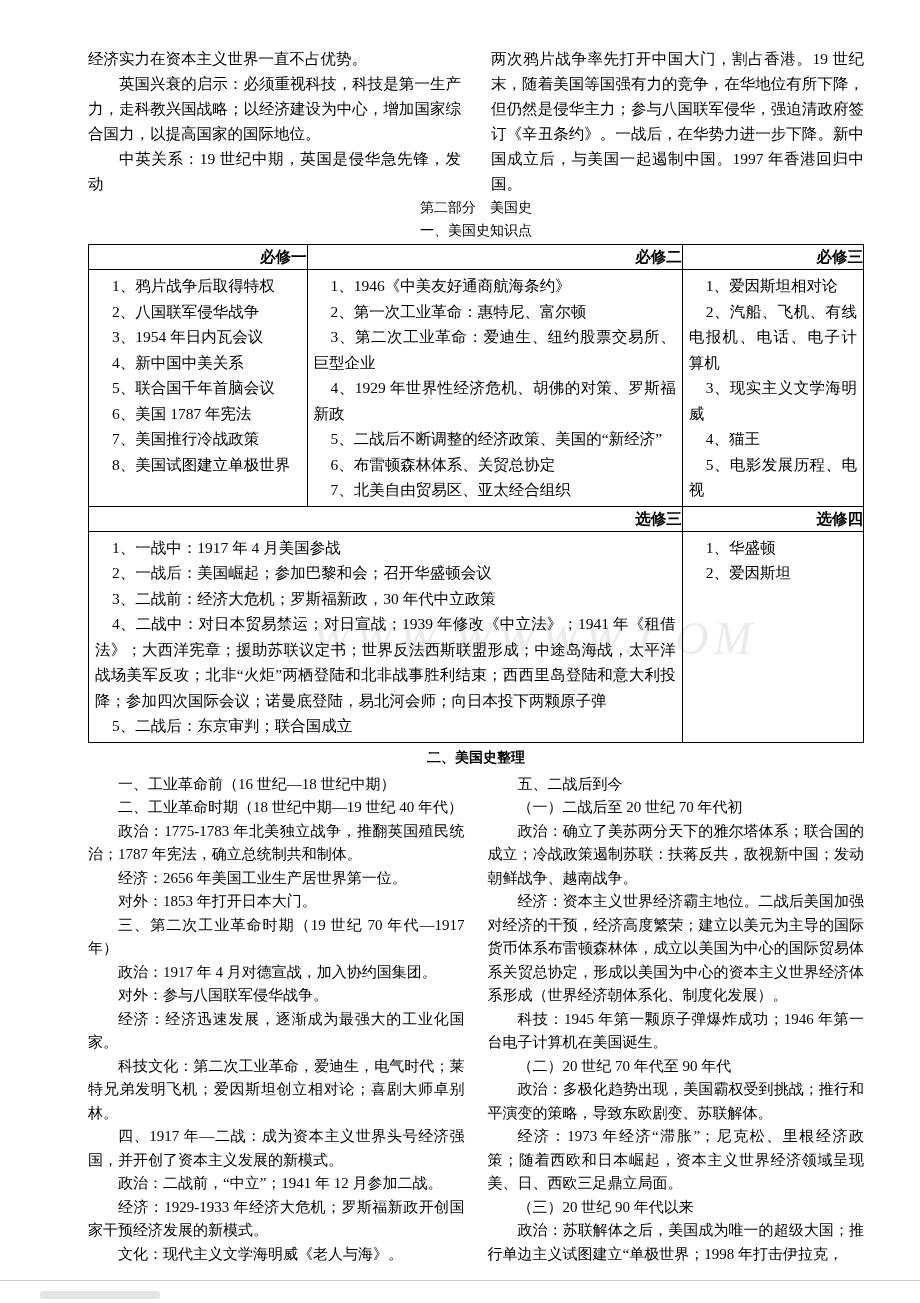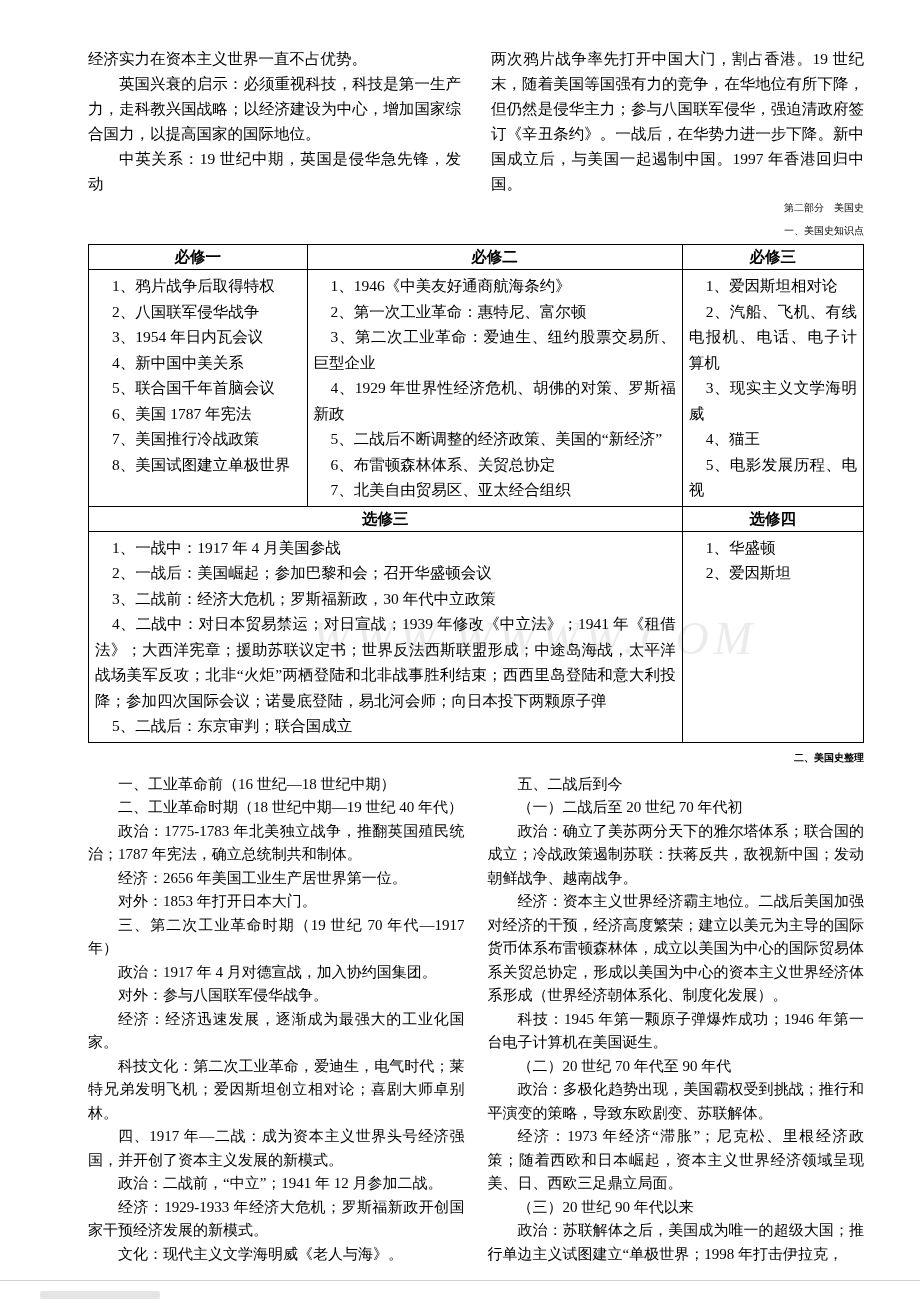--- a/index.html
+++ b/index.html
@@ -15,42 +15,42 @@
     padding: 46px 56px 0 88px;
     overflow: hidden;
   }
   .cols { display: flex; gap: 30px; }
   .col { flex: 1; min-width: 0; }
   .textcol { font-size: 15.5px; line-height: 25px; text-align: justify; }
   .bodycol { font-size: 15px; line-height: 23.5px; text-align: justify; }
   .para { text-indent: 2em; }
   .para.noindent { text-indent: 0; }
   .center-line {
-    text-align: right;
-    font-size: 10px;
+    text-align: center;
+    font-size: 14px;
     line-height: 23px;
     height: 23px;
   }
   table.ktable {
     width: 100%;
     border-collapse: collapse;
     table-layout: fixed;
     margin-top: 2px;
     position: relative;
     z-index: 2;
   }
   .ktable td {
     border: 1px solid #000;
     vertical-align: top;
     padding: 3px 6px;
     font-size: 15.5px;
     line-height: 25.5px;
   }
   .ktable td.hdr {
-    text-align: center;
+    text-align: right;
     font-weight: bold;
     padding: 0;
     line-height: 23px;
     height: 25px;
   }
   .titem { text-indent: 1.1em; text-align: justify; }
   .bodycols { display: flex; gap: 23px; margin-top: 4px; }
   .watermark {
     position: absolute;
     left: 312px;

